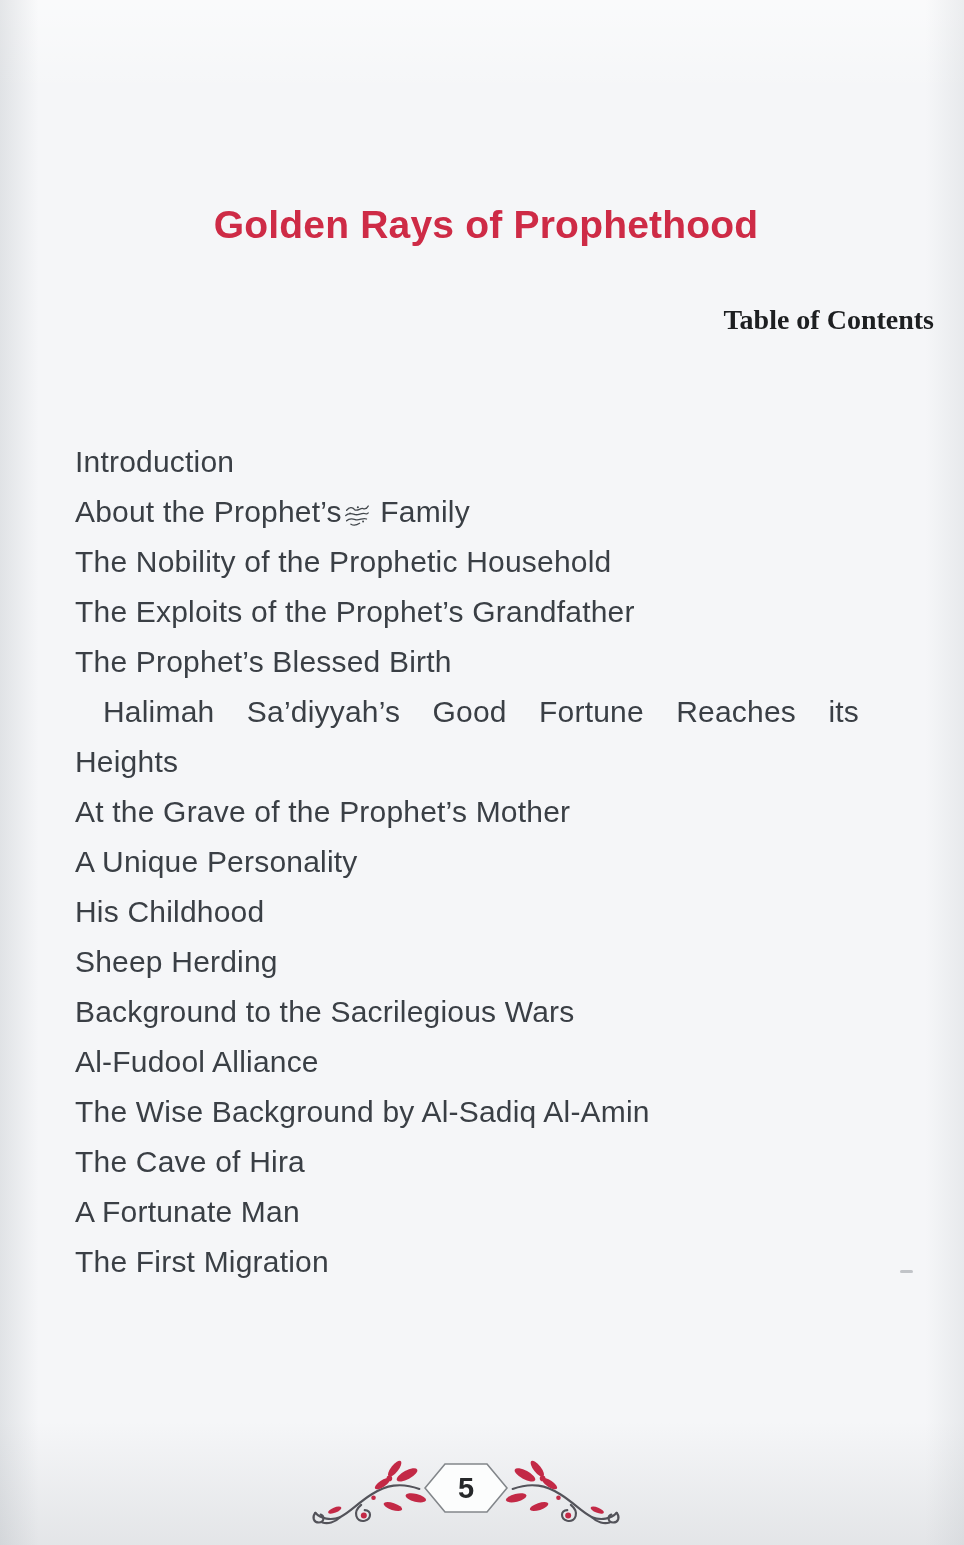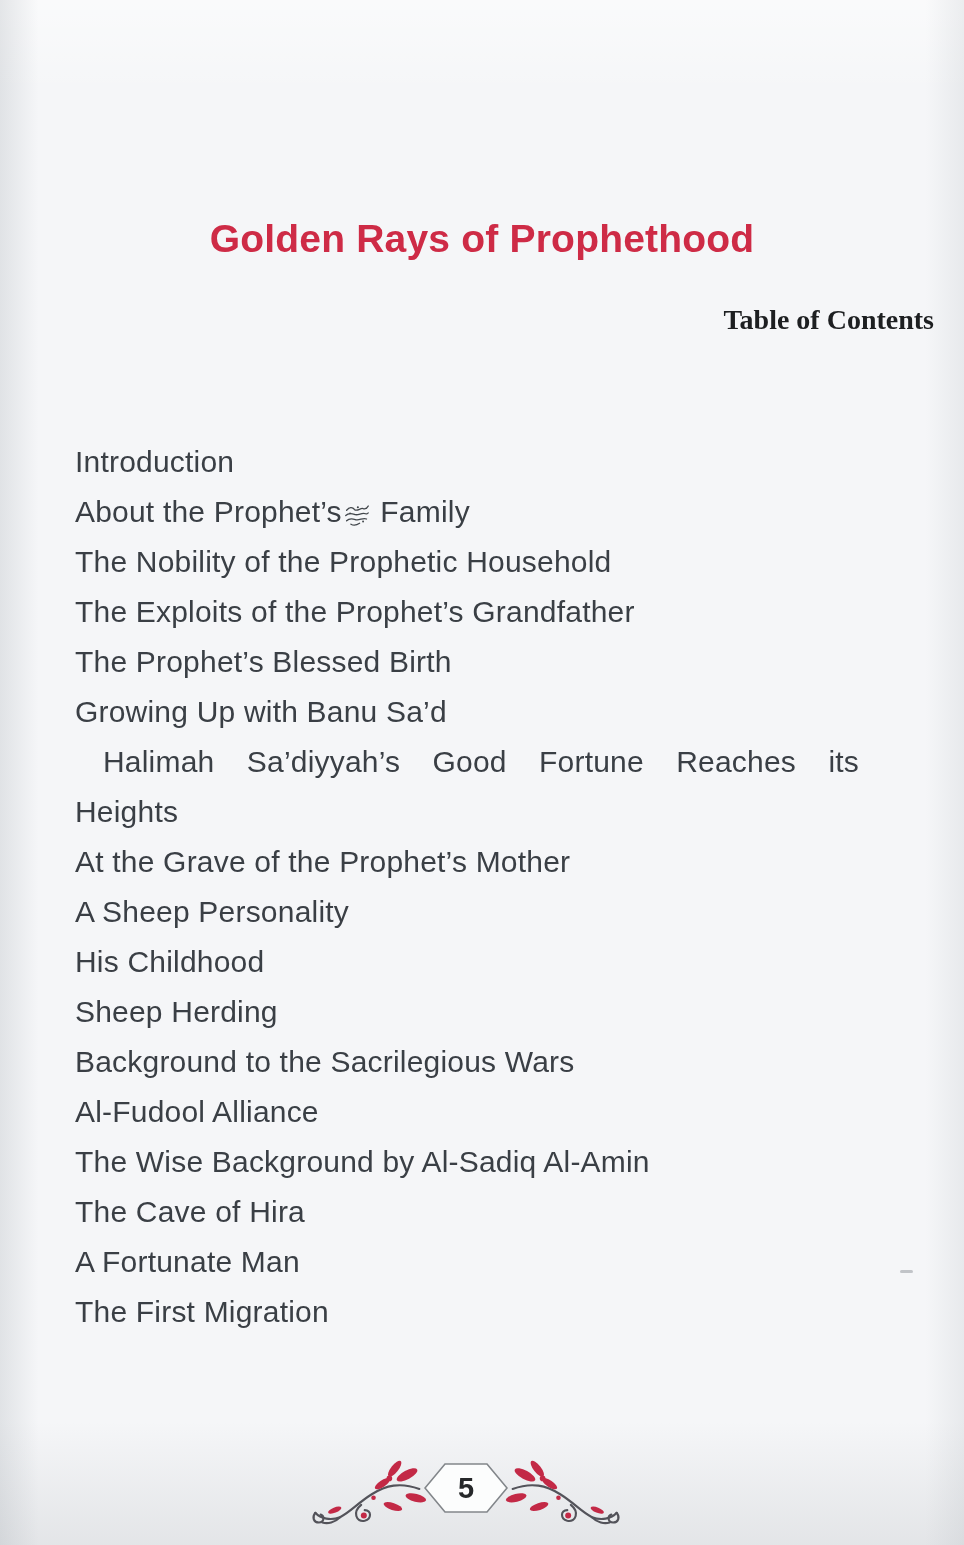--- a/index.html
+++ b/index.html
@@ -5,23 +5,23 @@
   html,body { margin:0; padding:0; background:#dcdedf; }
   .page {
     position:relative; width:964px; height:1545px; overflow:hidden;
     background:
       linear-gradient(90deg, rgba(170,176,182,.28) 0%, rgba(170,176,182,0) 4%, rgba(170,176,182,0) 96%, rgba(170,176,182,.18) 100%),
       linear-gradient(180deg, rgba(255,255,255,.5) 0%, rgba(255,255,255,0) 6%, rgba(120,126,132,0) 92%, rgba(120,126,132,.14) 100%),
       #f5f6f8;
     font-family:"Liberation Sans", sans-serif;
   }
   .title {
-    position:absolute; top:200px; left:0; width:934px; margin:15px;
+    position:absolute; top:200px; left:0; width:934px; margin:1px;
     text-align:center; font-size:39px; line-height:48px; font-weight:bold;
-    color:#ce2b46; letter-spacing:.2px;
+    color:#ce2b46; letter-spacing:.2px;padding-left:18px;
   }
   .toc-heading {
     position:absolute; top:302px; left:0; width:934px; margin:0;
     text-align:right; font-family:"Liberation Serif", serif;
     font-size:28px; line-height:36px; font-weight:bold; color:#1d1f21;
   }
   .toc-list {
     position:absolute; top:437px; left:75px; width:784px;
     font-size:30px; line-height:50px; color:#3a3f45; letter-spacing:.2px;
   }
@@ -74,31 +74,28 @@
       <div class="toc-item">
         <div class="toc-line">The Nobility of the Prophetic Household</div>
       </div>
       <div class="toc-item">
         <div class="toc-line">The Exploits of the Prophet’s Grandfather</div>
       </div>
       <div class="toc-item">
         <div class="toc-line">The Prophet’s Blessed Birth</div>
       </div>
       <div class="toc-item">
-        <div class="toc-line">Growing Up with Banu Sa’d</div>
-      </div>
-      <div class="toc-item">
         <div class="toc-line justify">Halimah Sa’diyyah’s Good Fortune Reaches its</div>
         <div class="toc-line">Heights</div>
       </div>
       <div class="toc-item">
         <div class="toc-line">At the Grave of the Prophet’s Mother</div>
       </div>
       <div class="toc-item">
-        <div class="toc-line">A Sheep Personality</div>
+        <div class="toc-line">A Unique Personality</div>
       </div>
       <div class="toc-item">
         <div class="toc-line">His Childhood</div>
       </div>
       <div class="toc-item">
         <div class="toc-line">Sheep Herding</div>
       </div>
       <div class="toc-item">
         <div class="toc-line">Background to the Sacrilegious Wars</div>
       </div>

